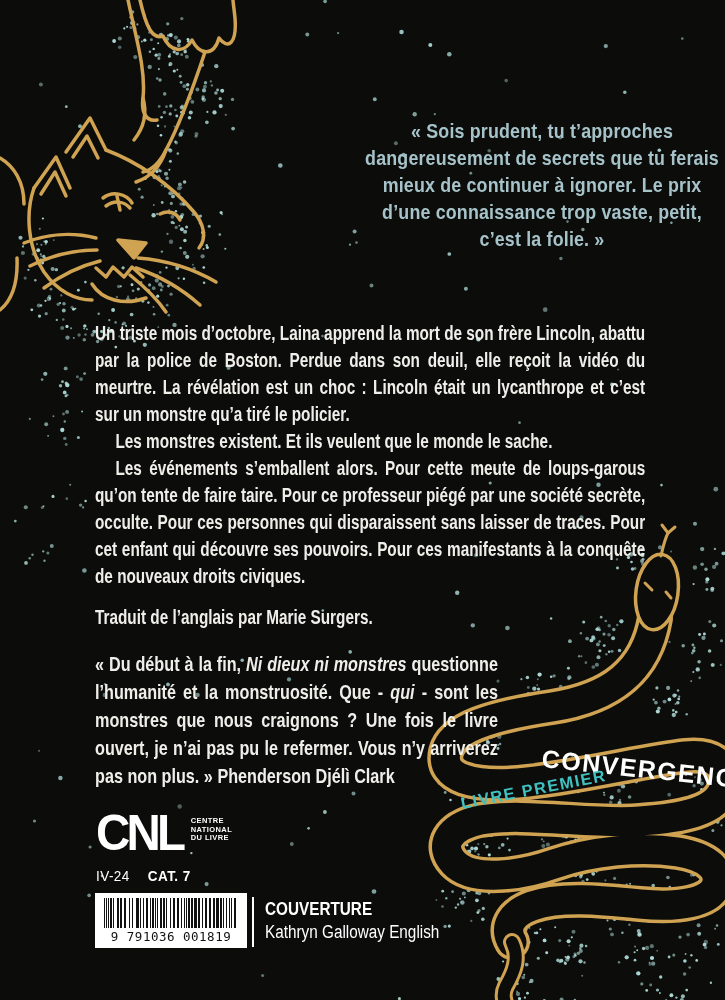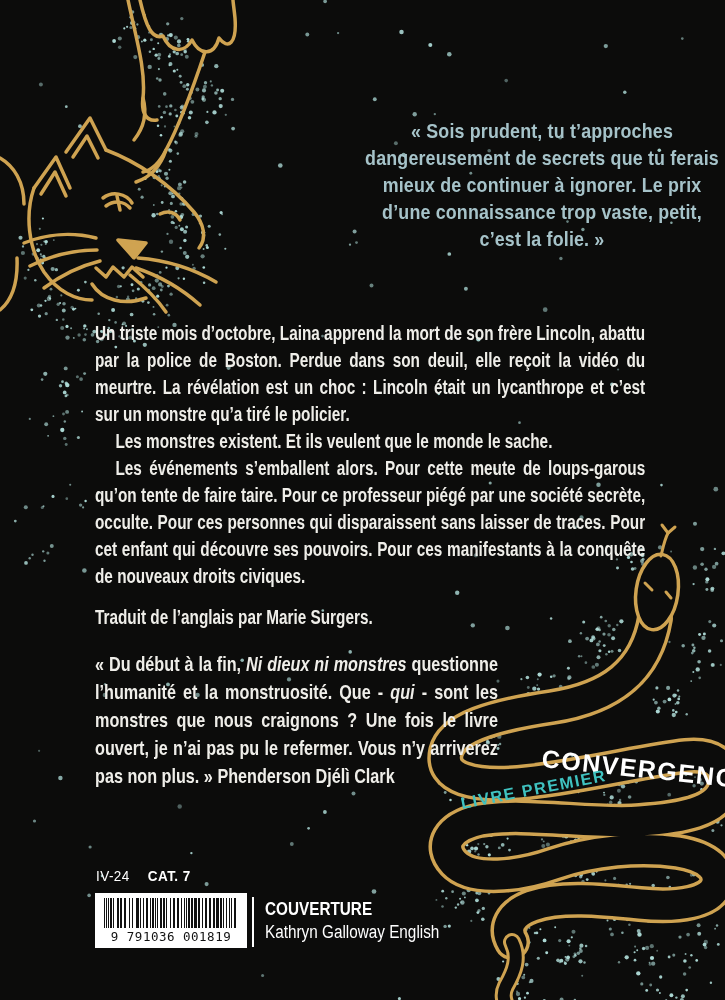--- a/index.html
+++ b/index.html
@@ -1213,20 +1213,28 @@
     <p class="indent">Les événements s’emballent alors. Pour cette meute de loups-garous qu’on tente de faire taire. Pour ce professeur piégé par une société secrète, occulte. Pour ces personnes qui disparaissent sans laisser de traces. Pour cet enfant qui découvre ses pouvoirs. Pour ces manifestants à la conquête de nouveaux droits civiques.</p>
   </div>
 
   <div class="abs translator" style="color: rgb(239, 238, 233);">Traduit de l’anglais par Marie Surgers.</div>
 
   <div class="abs review" style="color: rgb(239, 238, 233);"><span>« Du début à la fin, </span><em>Ni dieux ni monstres</em><span> questionne l’humanité et la monstruosité. Que - </span><em>qui</em><span> - sont les monstres que nous craignons ? Une fois le livre ouvert, je n’ai pas pu le refermer. Vous n’y arriverez pas non plus. » Phenderson Djélì Clark</span></div>
 
   <div class="abs convergence" style="color: rgb(255, 255, 255);">CONVERGENCE</div>
   <div class="abs livre-premier" style="color: rgb(63, 194, 192);">LIVRE PREMIER</div>
 
+  <div class="abs cnl">
+    <div class="cnl-acronym">CNL</div>
+    <div class="cnl-sub">
+      <div>CENTRE</div>
+      <div>NATIONAL</div>
+      <div>DU LIVRE</div>
+    </div>
+  </div>
 
   <div class="abs print-codes">
     <span class="edition">IV-24</span>
     <span class="category">CAT. 7</span>
   </div>
 
   <div class="abs barcode">
     <div class="bars" id="barcode-bars">
         <div style="width: 1px; background: rgb(17, 17, 17); flex: 0 0 1px;"></div>
         <div style="width: 1px; background: rgb(255, 255, 255); flex: 0 0 1px;"></div>

